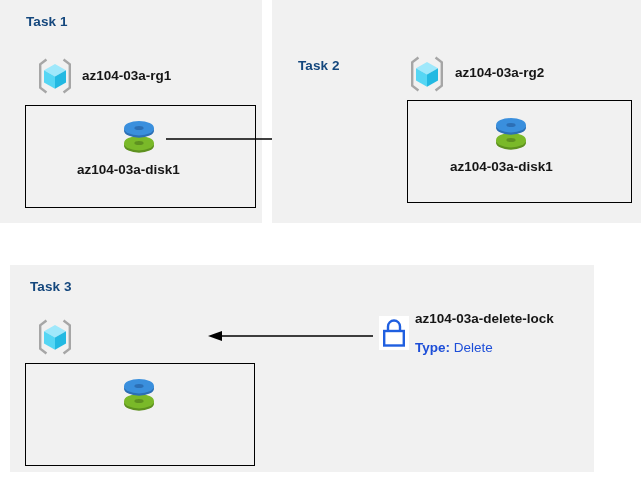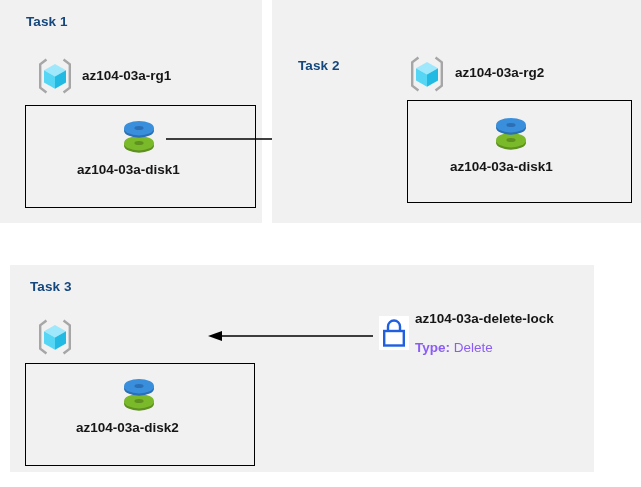--- a/index.html
+++ b/index.html
@@ -99,21 +99,21 @@
   #lbl-disk1-b { left: 450px; top: 159px; }
   #lbl-disk2   { left: 76px;  top: 420px; }
   #lbl-move    { left: 280px; top: 120px; }
   #lbl-lock-name { left: 415px; top: 311px; }
 
   #lock-type {
     position: absolute;
     left: 415px;
     top: 340px;
     font-size: 13.5px;
-    color: #8b5cf6;
+    color: #1d4ed8;
     white-space: nowrap;
   }
   #lock-type .k { font-weight: bold; }
   #lock-type .v { font-weight: normal; }
 
   
   .arrow-svg {
     position: absolute;
     overflow: visible;
   }
@@ -219,21 +219,20 @@
   <div class="disk-icon" id="diskicon-3">
     <svg viewBox="0 0 42 44" xmlns="http://www.w3.org/2000/svg">
       <ellipse cx="21" cy="32.5" rx="15" ry="7.2" fill="#5e9120"></ellipse>
       <ellipse cx="21" cy="30.2" rx="15" ry="7.2" fill="#7ab929"></ellipse>
       <ellipse cx="21" cy="30.0" rx="4.6" ry="2.0" fill="#5e9120"></ellipse>
       <ellipse cx="21" cy="17.5" rx="15" ry="7.2" fill="#2c6fb5"></ellipse>
       <ellipse cx="21" cy="15.2" rx="15" ry="7.2" fill="#3a8fdd"></ellipse>
       <ellipse cx="21" cy="15.0" rx="4.6" ry="2.0" fill="#2c6fb5"></ellipse>
     </svg>
   </div>
-  <div class="label" id="lbl-disk2">az104-03a-disk2</div>
 
   <svg class="arrow-svg" id="arrow-lock" viewBox="0 0 165 20" xmlns="http://www.w3.org/2000/svg">
     <line x1="12" y1="10" x2="165" y2="10" stroke="#000000" stroke-width="1.6"></line>
     <polygon points="0,10 14,5 14,15" fill="#000000"></polygon>
   </svg>
 
   <div id="lock-icon">
     <svg viewBox="0 0 30 34" xmlns="http://www.w3.org/2000/svg">
       <path d="M9 15 L9 10.5 A6 6 0 0 1 21 10.5 L21 15" fill="none" stroke="#1f5fe0" stroke-width="2.4"></path>
       <rect x="5.2" y="15" width="19.6" height="14.5" fill="none" stroke="#1f5fe0" stroke-width="2.4"></rect>

